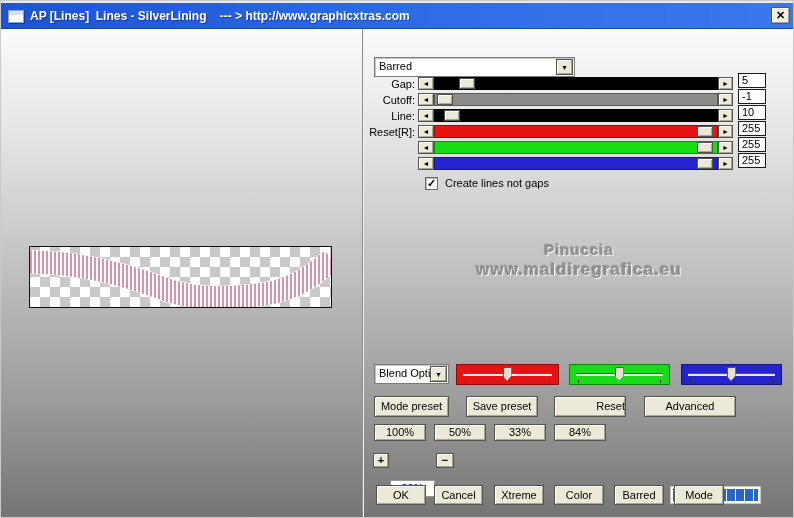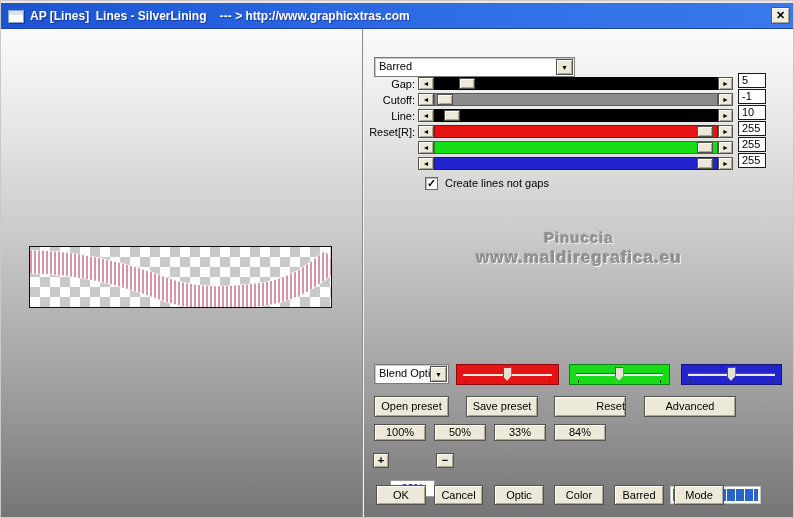--- a/index.html
+++ b/index.html
@@ -33,21 +33,21 @@
   .sld-thumb{position:absolute;top:0;width:16px;height:11px;background:#ece9d8;
     border:1px solid #55544a;box-shadow:inset 1px 1px 0 #fff,inset -1px -1px 0 #aaa695;}
   .arr{font-size:7px;line-height:11px;}
   .valbox{position:absolute;width:28px;height:15px;background:#fff;border:1px solid #1a1a1a;
     font-size:11px;line-height:13px;padding-left:3px;color:#000;}
   .chk{position:absolute;width:13px;height:13px;background:#fff;border:1px solid #6a6a6a;
     box-shadow:inset 1px 1px 0 #b9b9b9;font-size:11px;font-weight:bold;line-height:11px;text-align:center;}
   .watermark{position:absolute;left:366px;top:200px;width:424px;text-align:center;
     color:#8e8e8e;font-weight:bold;letter-spacing:1px;
     text-shadow:1px 1px 1px rgba(255,255,255,.95),-1px -1px 1px rgba(95,95,95,.55);}
-  .wm1{font-size:15px;}
+  .wm1{font-size:15px;margin-top:12px;}
   .wm2{font-size:17px;margin-top:2px;}
   .blend-panel{position:absolute;top:363px;height:21px;border:1px solid rgba(0,0,0,.4);}
   .groove{position:absolute;left:6px;right:6px;top:8px;height:3px;background:#e9e9e9;border-top:1px solid #555;}
   .b-thumb{position:absolute;left:50%;top:2px;width:9px;height:14px;margin-left:-5px;background:#e4e1d2;
     border:1px solid #55544a;clip-path:polygon(0 0,100% 0,100% 62%,50% 100%,0 62%);}
   .tick{position:absolute;bottom:1px;width:1px;height:3px;background:#222;}
   .zoom-display{position:absolute;left:389px;top:451px;width:45px;height:17px;background:#fff;
     border:1px solid #9a9a9a;font-size:11px;font-weight:bold;color:#1c2f8a;text-align:center;line-height:15px;}
   .progress{position:absolute;left:669px;top:457px;width:91px;height:18px;background:#fdfdfd;
     border:1px solid #c4c4c4;padding:2px 1px 2px 2px;display:flex;gap:1px;}
@@ -162,21 +162,21 @@
       <div class="tick" style="left:8px;"></div>
       <div class="tick" style="right:8px;"></div>
     </div>
     <div class="blend-panel" style="left: 680px; width: 101px; top: 335px; background: rgb(36, 36, 207);">
       <div class="groove"></div>
       <div class="b-thumb"></div>
       <div class="tick" style="left:8px;"></div>
       <div class="tick" style="right:8px;"></div>
     </div>
 
-    <div class="btn" style="left:373px;top:367px;width:75px;height:21px;line-height:19px;">Open preset</div>
+    <div class="btn" style="left:373px;top:367px;width:75px;height:21px;line-height:19px;">Mode preset</div>
     <div class="btn" style="left:465px;top:367px;width:72px;height:21px;line-height:19px;">Save preset</div>
     <div class="btn" style="left:553px;top:367px;width:72px;height:21px;line-height:19px;text-align:right;">Reset</div>
     <div class="btn" style="left:643px;top:367px;width:92px;height:21px;line-height:19px;">Advanced</div>
 
     <div class="btn" style="left:373px;top:395px;width:52px;height:17px;line-height:15px;">100%</div>
     <div class="btn" style="left:433px;top:395px;width:52px;height:17px;line-height:15px;">50%</div>
     <div class="btn" style="left:493px;top:395px;width:52px;height:17px;line-height:15px;">33%</div>
     <div class="btn" style="left:553px;top:395px;width:52px;height:17px;line-height:15px;">84%</div>
 
     <div class="btn" style="left:372px;top:424px;width:16px;height:15px;line-height:13px;font-weight:bold;">+</div>
@@ -191,18 +191,18 @@
         <div class="seg" style="background: rgb(43, 100, 200);"></div>
         <div class="seg" style="background: rgb(43, 100, 200);"></div>
         <div class="seg" style="background: rgb(43, 100, 200);"></div>
         <div class="seg" style="background: rgb(43, 100, 200);"></div>
         <div class="seg" style="background: rgb(43, 100, 200);"></div>
         <div class="seg" style="background: rgb(43, 100, 200);"></div>
       </div>
 
     <div class="btn" style="left:375px;top:456px;width:50px;height:20px;line-height:18px;">OK</div>
     <div class="btn" style="left:433px;top:456px;width:49px;height:20px;line-height:18px;">Cancel</div>
-    <div class="btn" style="left:493px;top:456px;width:50px;height:20px;line-height:18px;">Optic</div>
+    <div class="btn" style="left:493px;top:456px;width:50px;height:20px;line-height:18px;">Xtreme</div>
     <div class="btn" style="left:553px;top:456px;width:50px;height:20px;line-height:18px;">Color</div>
     <div class="btn" style="left:613px;top:456px;width:50px;height:20px;line-height:18px;">Barred</div>
     <div class="btn" style="left:673px;top:456px;width:50px;height:20px;line-height:18px;">Mode</div>
   </div>
 </div>
 
 </body></html>

